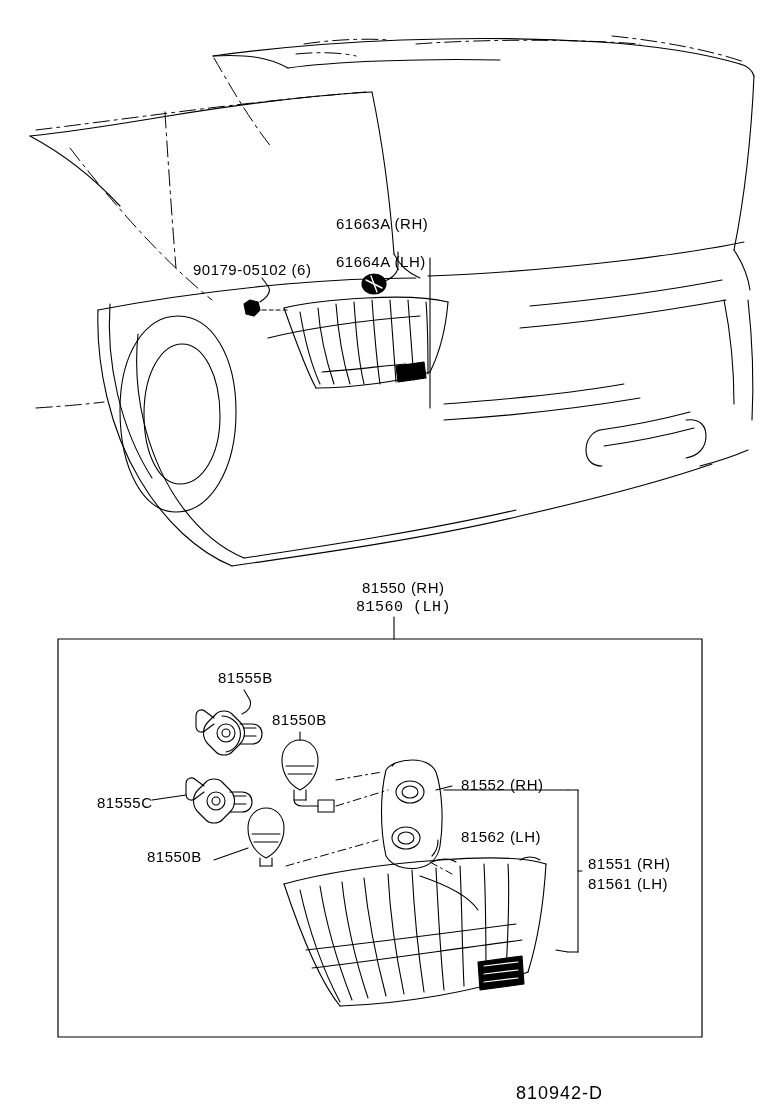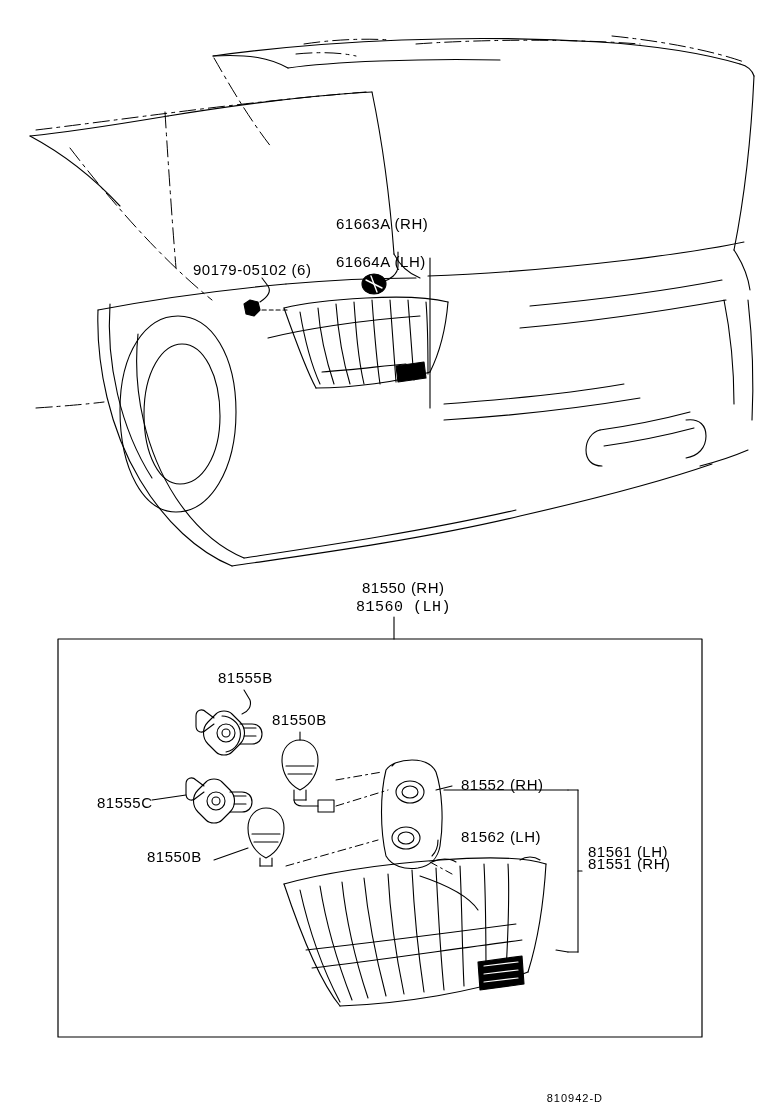--- a/index.html
+++ b/index.html
@@ -34,21 +34,21 @@
     letter-spacing: 0.5px;
     color: #000000;
     white-space: pre;
     line-height: 19px;
   }
   .footer-code {
     position: absolute;
     right: 14px;
     bottom: 8px;
     font-family: "Liberation Sans", sans-serif;
-    font-size: 11px;
+    font-size: 18px;
     letter-spacing: 1px;
     color: #000;
   }
 </style>
 </head>
 <body>
 
 <div id="sheet">
 
   <svg id="diagram" viewBox="0 0 760 1112">
@@ -267,16 +267,16 @@
 
   <div class="lbl" style="left:218px; top:668px;">81555B</div>
   <div class="lbl" style="left:272px; top:710px;">81550B</div>
   <div class="lbl" style="left:97px; top:793px;">81555C</div>
   <div class="lbl" style="left:147px; top:847px;">81550B</div>
 
   <div class="lbl" style="left:461px; top:775px;">81552 (RH)</div>
   <div class="lbl" style="left:461px; top:795px;margin-top:32px;">81562 (LH)</div>
 
   <div class="lbl" style="left:588px; top:854px;">81551 (RH)</div>
-  <div class="lbl" style="left:588px; top:842px;text-align:center;">81561 (LH)</div>
+  <div class="lbl" style="left:588px; top:874px;text-align:center;">81561 (LH)</div>
 
   <div class="footer-code">810942-D</div>
 </div>
 
 </body></html>

